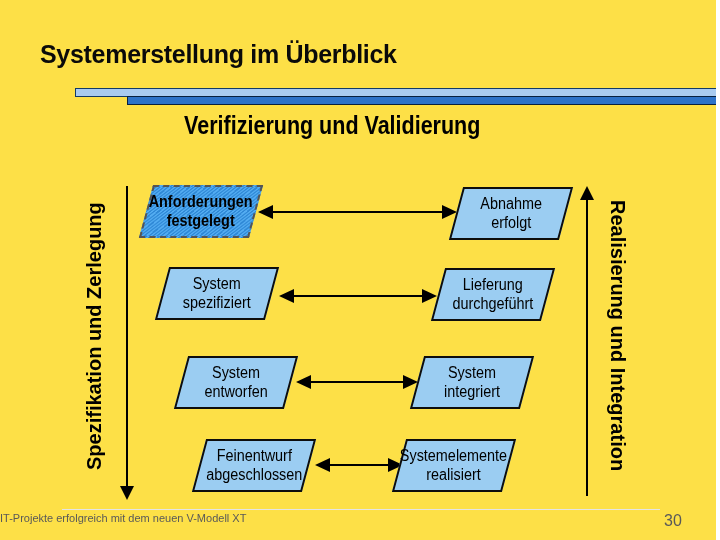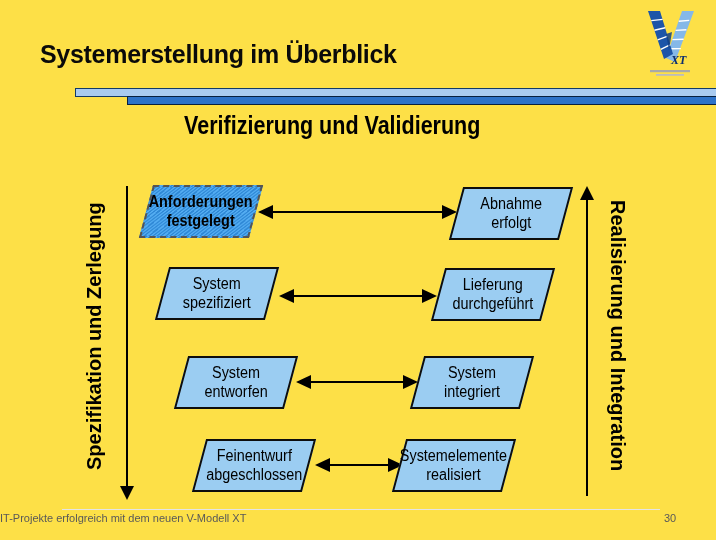--- a/index.html
+++ b/index.html
@@ -49,51 +49,29 @@
     background-color:#38a0f0;
     background-image:repeating-linear-gradient(135deg, rgba(8,40,110,.20) 0 1.5px, rgba(255,255,255,.14) 1.5px 3px);
     border:2px dashed #555;
   }
   .pbox.hl .txt{font-weight:bold;}
   .l1{left:146px;top:185px;} .l2{left:162px;top:267px;} .l3{left:181px;top:356px;} .l4{left:199px;top:439px;}
   .r1{left:456px;top:187px;} .r2{left:438px;top:268px;} .r3{left:417px;top:356px;} .r4{left:399px;top:439px;}
   
   .img-edge{position:absolute;left:62px;top:509px;width:598px;height:1px;background:#e4e4e4;}
   .footer{position:absolute;left:0;right:0;top:512px;text-align:left;font-size:11px;color:#595959;}
-  .pagenum{position:absolute;left:664px;top:512px;font-size:11px;color:#595959;}
+  .pagenum{position:absolute;left:664px;top:512px;font-size:16px;color:#595959;}
 </style>
 </head>
 <body>
 
 <div class="slide">
 
   <div class="title">Systemerstellung im Überblick</div>
 
-  <div class="logo">
-    <svg viewBox="0 0 64 74" width="64" height="74">
-
-      <polygon points="56,3 44,3 28,50 37,54" fill="#85b8e8"></polygon>
-      <line x1="51.2" y1="12.4" x2="40.8" y2="13.2" stroke="#fff" stroke-width="1.4"></line>
-      <line x1="48.4" y1="21.8" x2="37.6" y2="22.4" stroke="#fff" stroke-width="1.4"></line>
-      <line x1="45.6" y1="31.2" x2="34.4" y2="31.6" stroke="#fff" stroke-width="1.4"></line>
-      <line x1="42.8" y1="40.6" x2="31.2" y2="40.8" stroke="#fff" stroke-width="1.4"></line>
-
-      <polygon points="10,3 22,3 35,46 26,51" fill="#1c55a8"></polygon>
-      <line x1="13.2" y1="12.6" x2="24.6" y2="11.4" stroke="#fff" stroke-width="1.4"></line>
-      <line x1="16.4" y1="22.2" x2="27.2" y2="19.8" stroke="#fff" stroke-width="1.4"></line>
-      <line x1="19.6" y1="31.8" x2="29.8" y2="28.2" stroke="#fff" stroke-width="1.4"></line>
-      <line x1="22.8" y1="41.4" x2="32.4" y2="36.6" stroke="#fff" stroke-width="1.4"></line>
-
-      <polygon points="28,26 34,24 31,42" fill="#123f85" opacity="0.85"></polygon>
-      <text x="33" y="56" font-size="12" font-style="italic" font-weight="bold" fill="#0d2f6e" font-family="Liberation Serif, serif">XT</text>
-
-      <rect x="12" y="62" width="40" height="2.2" fill="#a9a9a9"></rect>
-      <rect x="18" y="66" width="28" height="1.8" fill="#bcbcbc"></rect>
-    </svg>
-  </div>
 
   <div class="bar bar-light"></div>
   <div class="bar bar-dark"></div>
 
   <div>
 
     <div class="vv-header">
       <span>Verifizierung und Validierung</span>
     </div>
 

